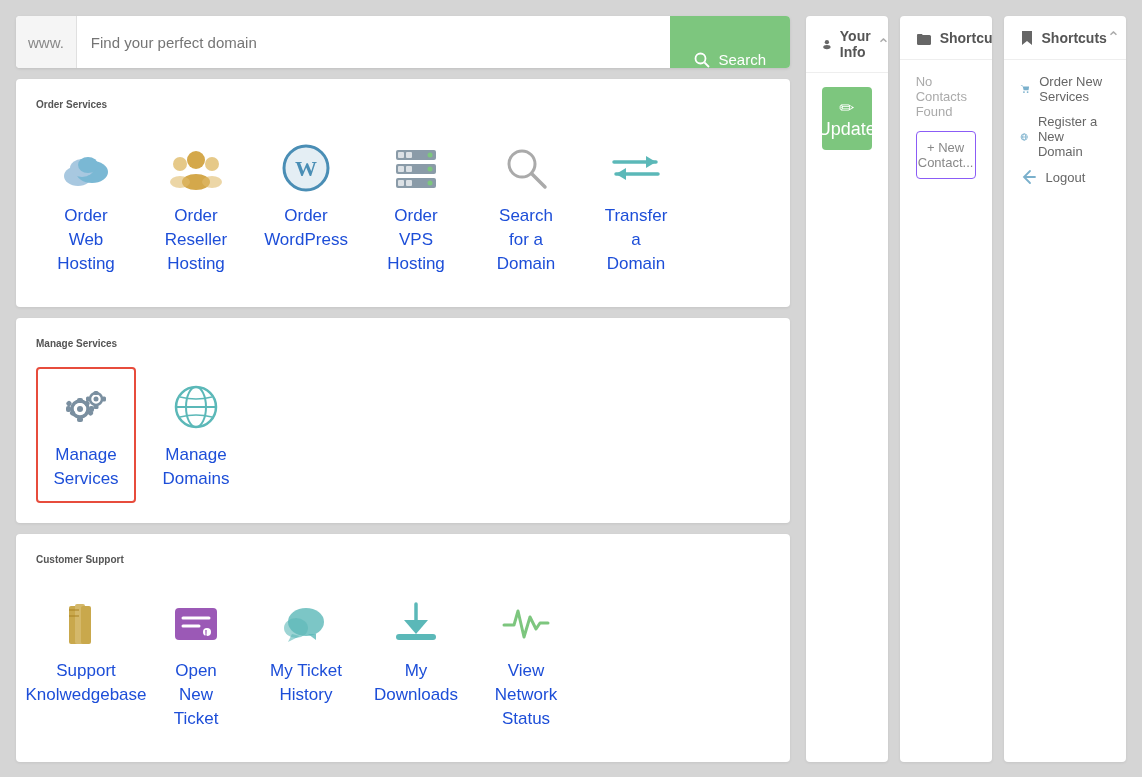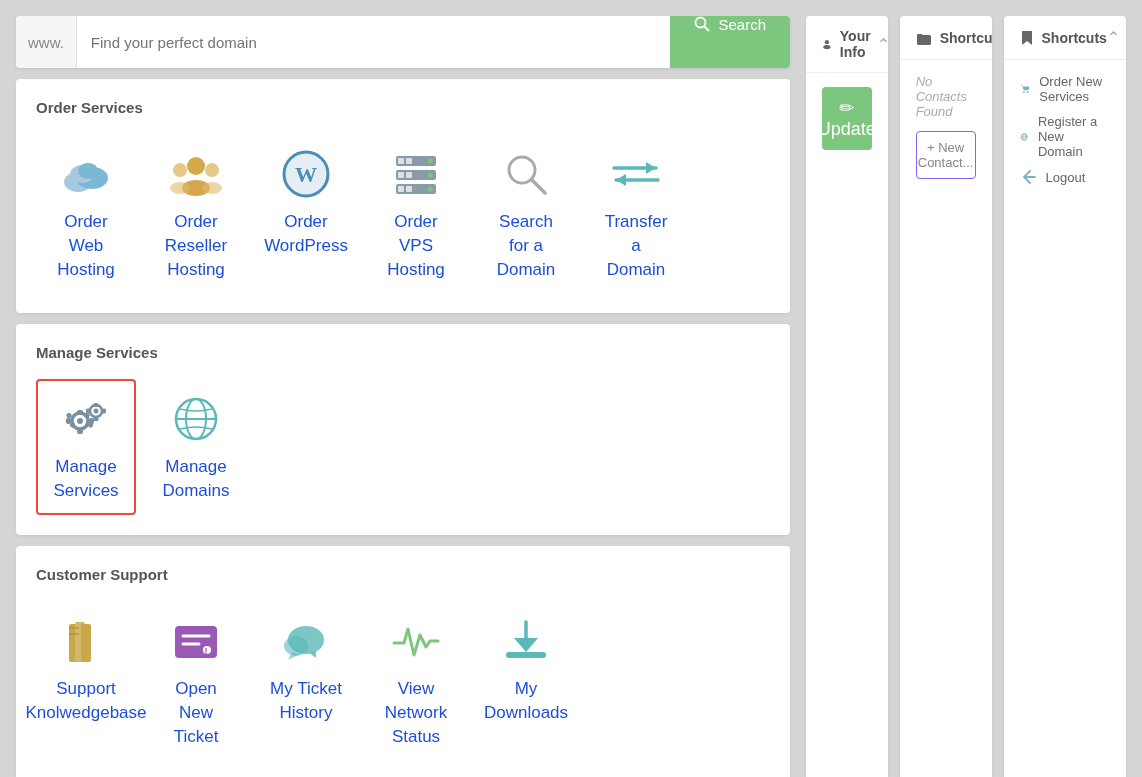--- a/index.html
+++ b/index.html
@@ -59,34 +59,34 @@
     }
     .search-btn {
       background: #7dc67e;
       color: #fff;
       border: none;
       padding: 0 24px;
       height: 100%;
       font-size: 15px;
       cursor: pointer;
       display: flex;
-      align-items: flex-start;
+      align-items: flex-end;
       gap: 8px;
       font-weight: 500;
     }
 
     
     .section-card {
       background: #fff;
       border-radius: 4px;
       padding: 20px;
       box-shadow: 0 1px 3px rgba(0,0,0,0.08);
     }
     .section-title {
-      font-size: 15px;
+      font-size: 10px;
       font-weight: 600;
       color: #555;
       margin-bottom: 18px;
     }
 
     
     .services-grid {
       display: flex;
       gap: 10px;
       flex-wrap: wrap;
@@ -184,21 +184,20 @@
       align-items: center;
       justify-content: center;
       gap: 6px;
       font-weight: 500;
     }
 
     .no-contacts {
       font-size: 13px;
       color: #aaa;
       margin-bottom: 12px;
-      font-style: italic;
     }
     .new-contact-btn {
       width: 100%;
       background: #fff;
       color: #888;
       border: 1px solid #8b5cf6;
       padding: 8px;
       border-radius: 4px;
       font-size: 13px;
       cursor: pointer;
@@ -410,39 +409,39 @@
               <ellipse cx="26" cy="22" rx="18" ry="14" fill="#5bb8b8" opacity="0.8"></ellipse>
               <ellipse cx="16" cy="28" rx="12" ry="10" fill="#5bb8b8" opacity="0.6"></ellipse>
               <polygon points="12,34 8,42 20,36" fill="#5bb8b8" opacity="0.6"></polygon>
               <polygon points="28,34 36,40 36,34" fill="#5bb8b8" opacity="0.8"></polygon>
             </svg>
           </div>
           <span class="service-label">My Ticket<br>History</span>
         </div>
 
         <div class="service-item">
-          <div class="service-icon icon-pulse">
-            <svg width="52" height="44" viewBox="0 0 52 44" fill="none">
-              <polyline points="4,24 14,24 18,10 24,36 30,16 36,28 40,22 48,22" stroke="#7dc67e" stroke-width="3" fill="none" stroke-linecap="round" stroke-linejoin="round"></polyline>
-            </svg>
-          </div>
-          <span class="service-label">View Network<br>Status</span>
-        </div>
-
-        <div class="service-item">
           <div class="service-icon icon-download">
             <svg width="52" height="50" viewBox="0 0 52 50" fill="none">
               <line x1="26" y1="6" x2="26" y2="30" stroke="#5bb8b8" stroke-width="3.5" stroke-linecap="round"></line>
               <polygon points="26,36 14,22 38,22" fill="#5bb8b8"></polygon>
               <rect x="6" y="36" width="40" height="6" rx="3" fill="#5bb8b8"></rect>
 
               <rect x="10" y="36" width="32" height="4" rx="1" fill="#5bb8b8" opacity="0.4"></rect>
             </svg>
           </div>
           <span class="service-label">My Downloads</span>
+        </div>
+
+        <div class="service-item">
+          <div class="service-icon icon-pulse">
+            <svg width="52" height="44" viewBox="0 0 52 44" fill="none">
+              <polyline points="4,24 14,24 18,10 24,36 30,16 36,28 40,22 48,22" stroke="#7dc67e" stroke-width="3" fill="none" stroke-linecap="round" stroke-linejoin="round"></polyline>
+            </svg>
+          </div>
+          <span class="service-label">View Network<br>Status</span>
         </div>
 
       </div>
     </div>
 
   </div>
 
   <div class="right-col">
 
     <div class="panel-card">

